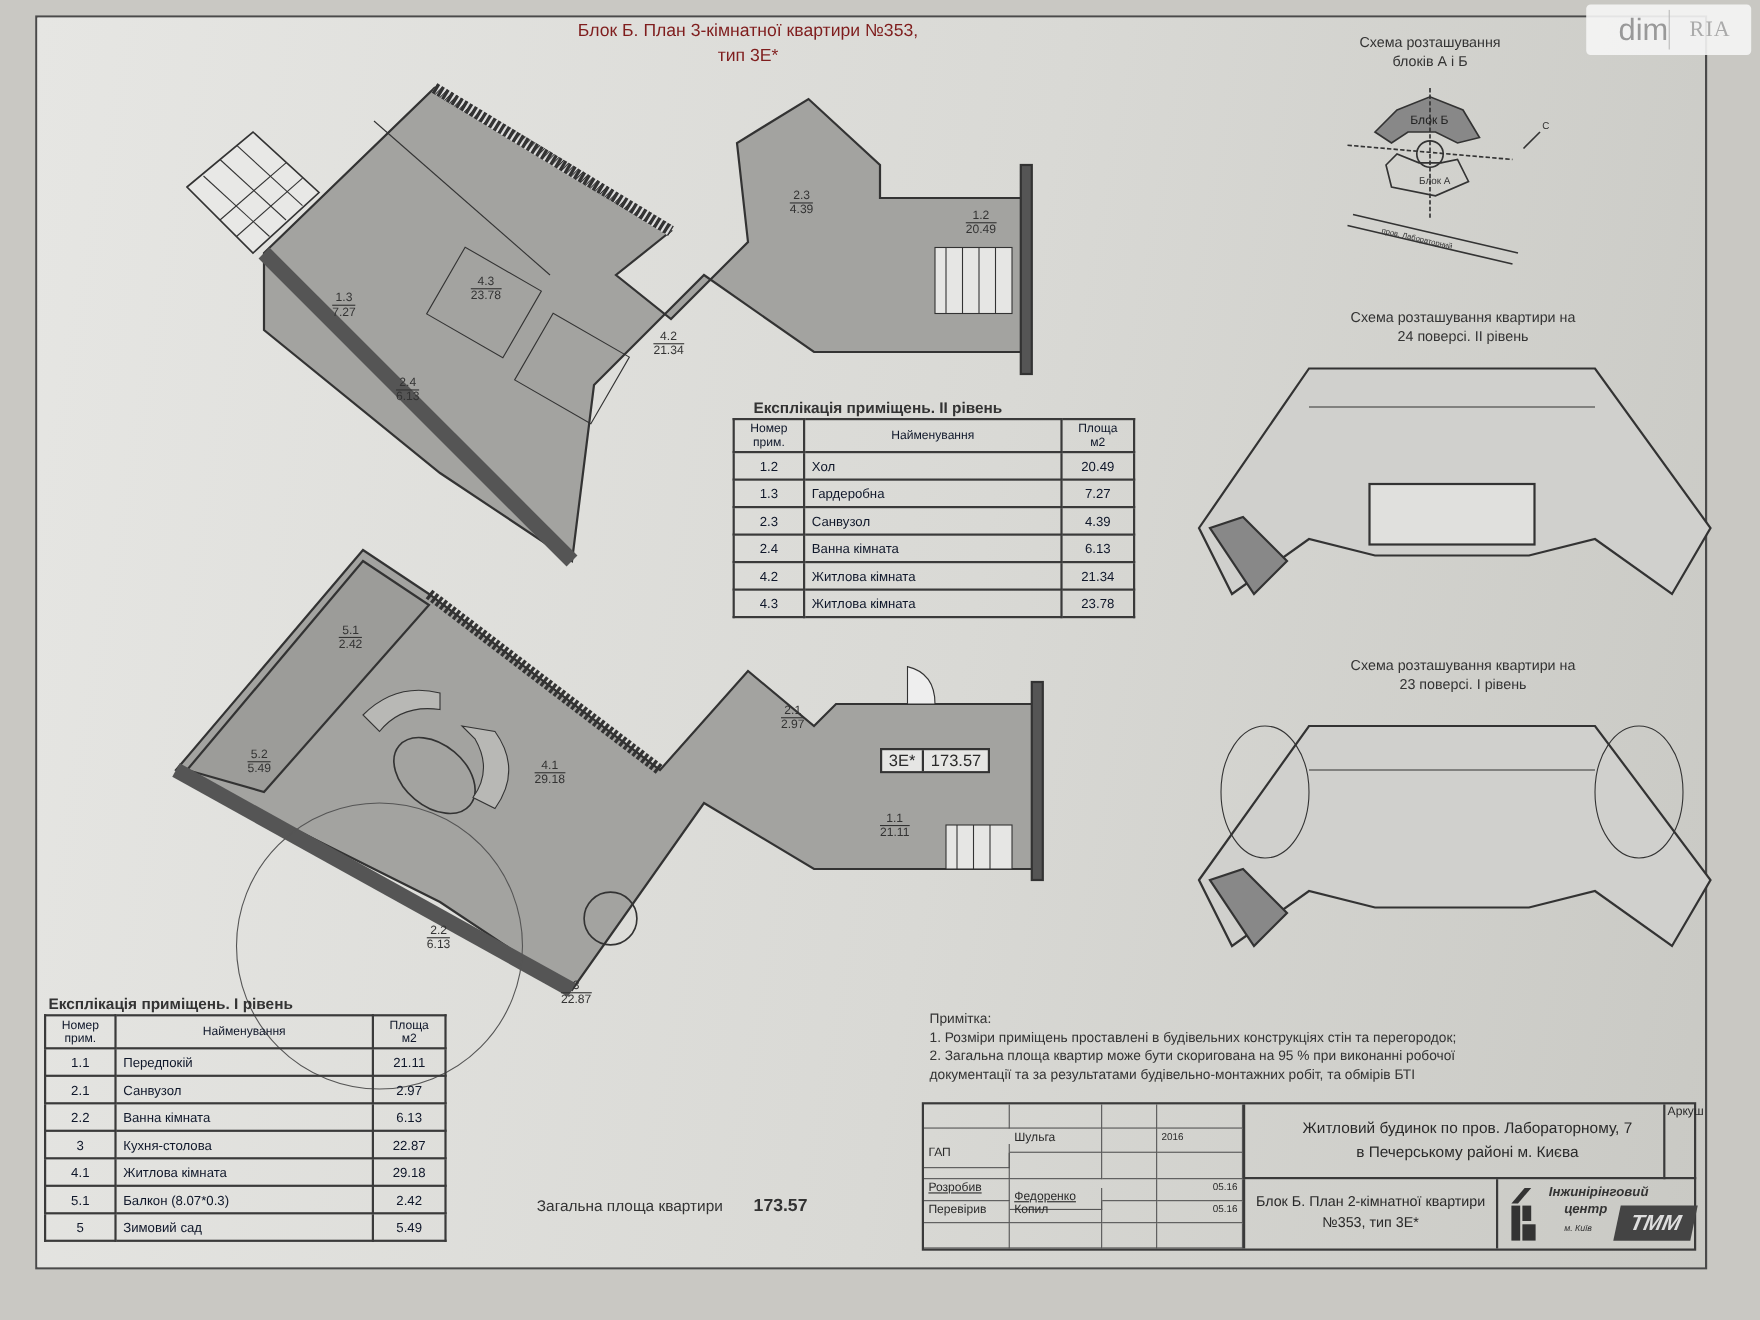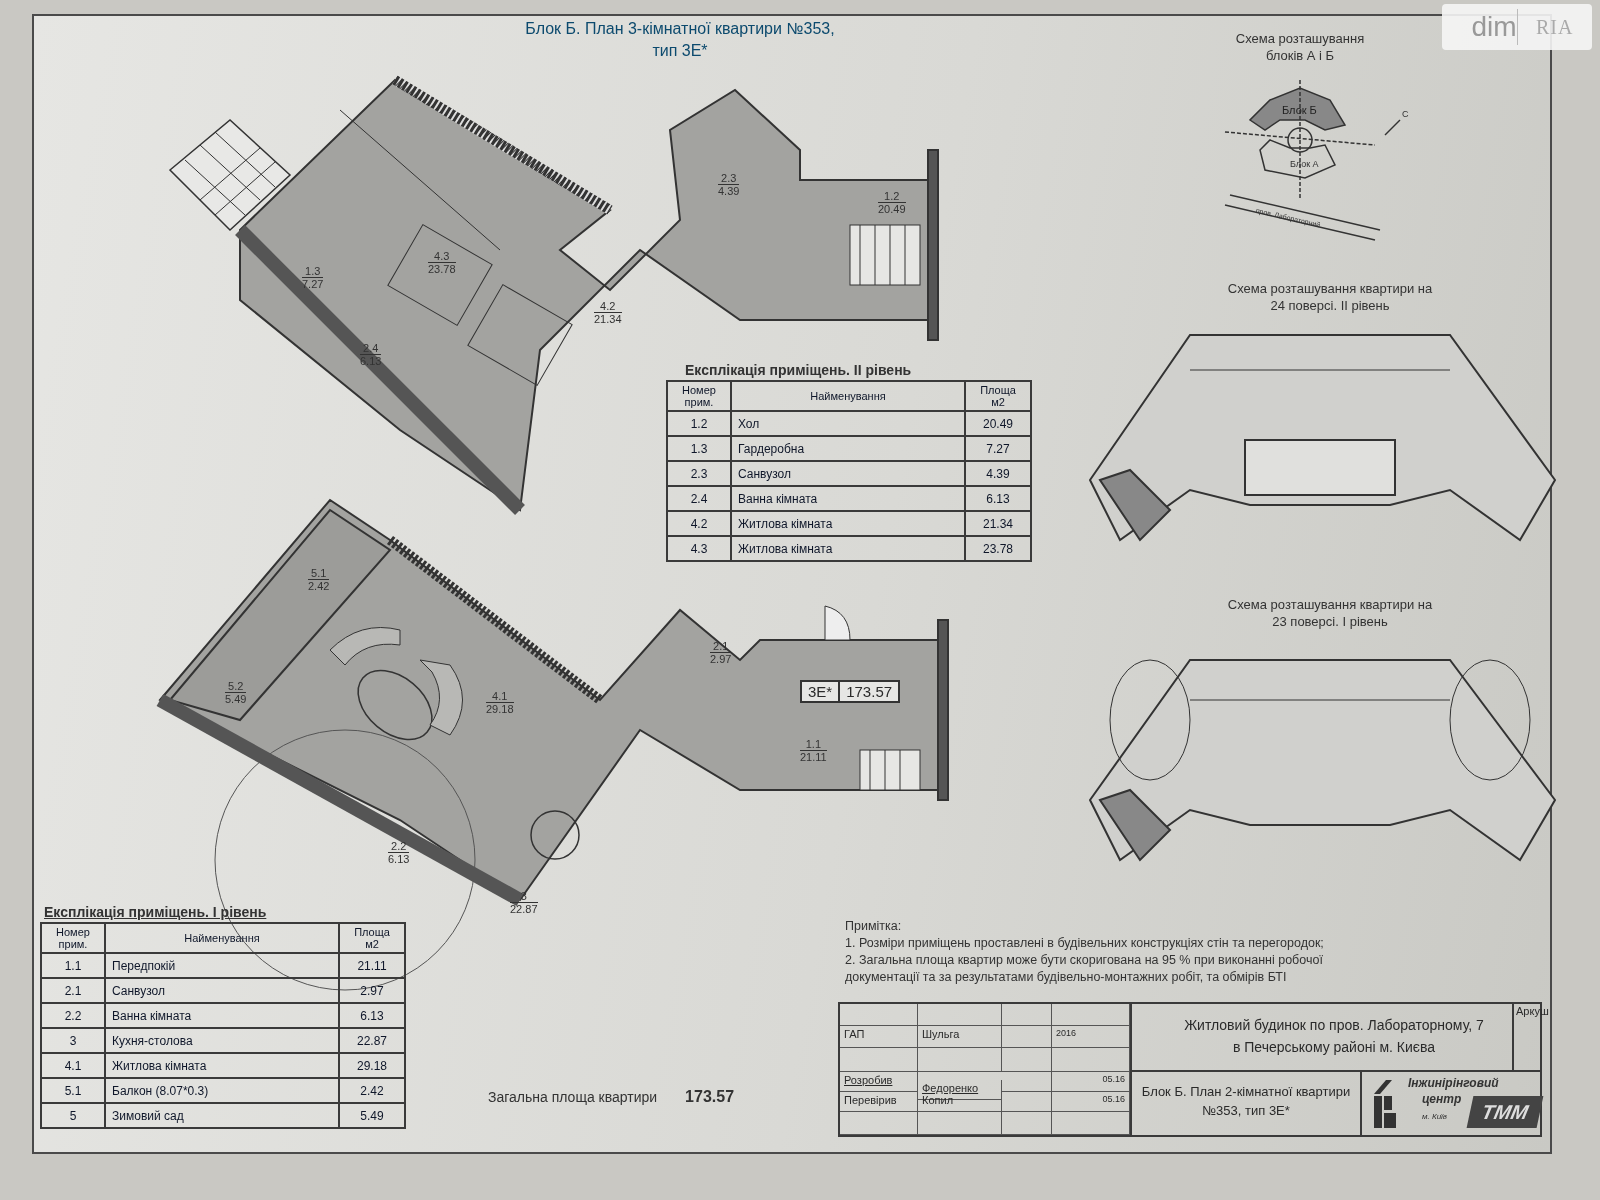--- a/index.html
+++ b/index.html
@@ -1,19 +1,19 @@
 <!DOCTYPE html>
 <html><head>
 <meta charset="utf-8">
 <style>
   html,body{margin:0;padding:0;}
   body{width:1600px;height:1200px;background:#c9c8c3;font-family:"Liberation Sans",sans-serif;color:#2a2a2a;position:relative;overflow:hidden;}
   .sheet{position:absolute;left:32px;top:14px;width:1520px;height:1140px;background:#dcdcd8;border:2px solid #4a4a4a;box-sizing:border-box;}
   .sheet-shade{position:absolute;inset:0;background:linear-gradient(100deg,#e6e6e3 0%,#d9d9d5 55%,#c9c9c4 100%);}
-  .title{position:absolute;left:470px;top:18px;width:420px;text-align:center;font-size:16px;line-height:22px;color:#0c4a6e;}
+  .title{position:absolute;left:470px;top:18px;width:420px;text-align:center;font-size:16px;line-height:22px;color:#7f1d1d;}
   .panel-title{position:absolute;text-align:center;font-size:13px;line-height:17px;color:#333;}
   .watermark{position:absolute;right:8px;top:4px;width:150px;height:46px;background:rgba(245,245,245,.9);border-radius:4px;display:flex;align-items:center;}
   .watermark .dim{flex:1;text-align:right;font-size:28px;color:#999;}
   .watermark .sep{width:1px;height:36px;background:#bbb;}
   .watermark .ria{flex:1;text-align:center;font-family:"Liberation Serif",serif;font-size:20px;color:#aaa;letter-spacing:1px;}
   table.expl{border-collapse:collapse;position:absolute;font-size:12px;color:#0f172a;}
   table.expl td,table.expl th{border:2px solid #3a3a3a;padding:2px 6px;height:19px;font-weight:normal;}
   table.expl th{font-size:11px;line-height:12px;}
   table.expl td.num{text-align:center;width:50px;}
   table.expl td.name{width:220px;}
@@ -206,21 +206,21 @@
       </tr>
   <tr>
         <td class="num">4.3</td>
         <td class="name">Житлова кімната</td>
         <td class="area">23.78</td>
       </tr>
 
 </tbody>
   </table>
 
-<div class="expl-title" style="left:44px;top:904px;text-decoration:underline;">Експлікація приміщень. І рівень</div>
+<div class="expl-title" style="left:44px;top:904px;">Експлікація приміщень. І рівень</div>
 <table class="expl" style="left:40px;top:922px;">
   <tbody>
       <tr>
         <th>Номер прим.</th>
         <th>Найменування</th>
         <th>Площа м2</th>
       </tr>
   <tr>
         <td class="num">1.1</td>
         <td class="name">Передпокій</td>
@@ -270,21 +270,21 @@
   <div>2. Загальна площа квартир може бути скоригована на 95 % при виконанні робочої</div>
   <div>документації та за результатами будівельно-монтажних робіт, та обмірів БТІ</div>
 </div>
 
 <div class="stamp">
   <div class="grid">
     <div class="cell" style="left:0;top:0;width:78px;height:22px;"></div>
     <div class="cell" style="left:78px;top:0;width:84px;height:22px;"></div>
     <div class="cell" style="left:162px;top:0;width:50px;height:22px;"></div>
     <div class="cell" style="left:212px;top:0;width:78px;height:22px;"></div>
-    <div class="cell" style="left:0;top:22px;width:78px;height:22px;">ГАП</div>
+    <div class="cell" style="left:0;top:36px;width:78px;height:22px;">ГАП</div>
     <div class="cell" style="left:78px;top:22px;width:84px;height:22px;">Шульга</div>
     <div class="cell" style="left:162px;top:22px;width:50px;height:22px;"></div>
     <div class="cell" style="left:212px;top:22px;width:78px;height:22px;text-align:left;font-size:9px;">2016</div>
     <div class="cell" style="left:0;top:44px;width:78px;height:24px;"></div>
     <div class="cell" style="left:78px;top:44px;width:84px;height:24px;"></div>
     <div class="cell" style="left:162px;top:44px;width:50px;height:24px;"></div>
     <div class="cell" style="left:212px;top:44px;width:78px;height:24px;"></div>
     <div class="cell" style="left:0;top:68px;width:78px;height:20px;text-decoration:underline;">Розробив</div>
     <div class="cell" style="left:78px;top:76px;width:84px;height:20px;text-decoration:underline;">Федоренко</div>
     <div class="cell" style="left:162px;top:68px;width:50px;height:20px;"></div>

